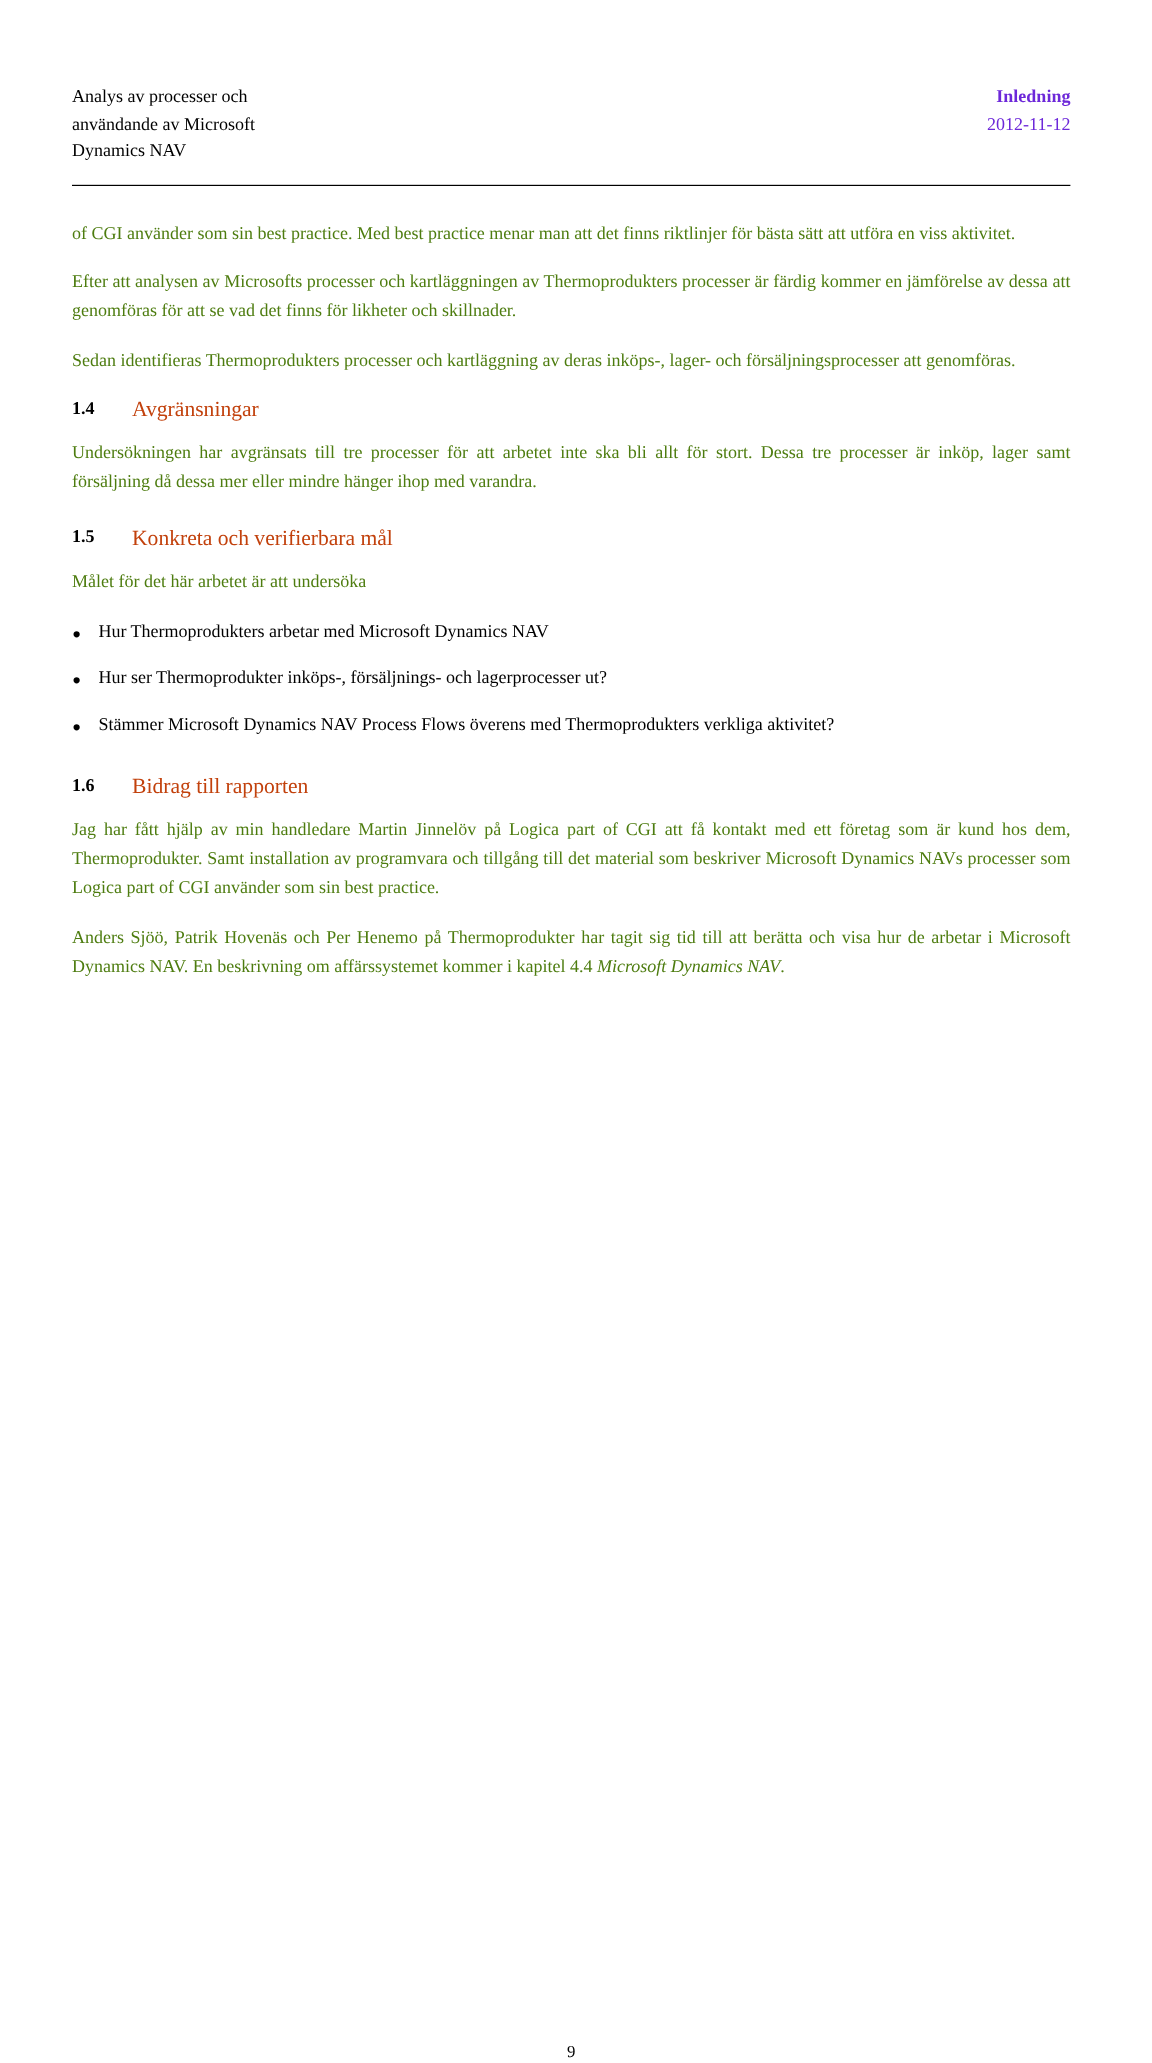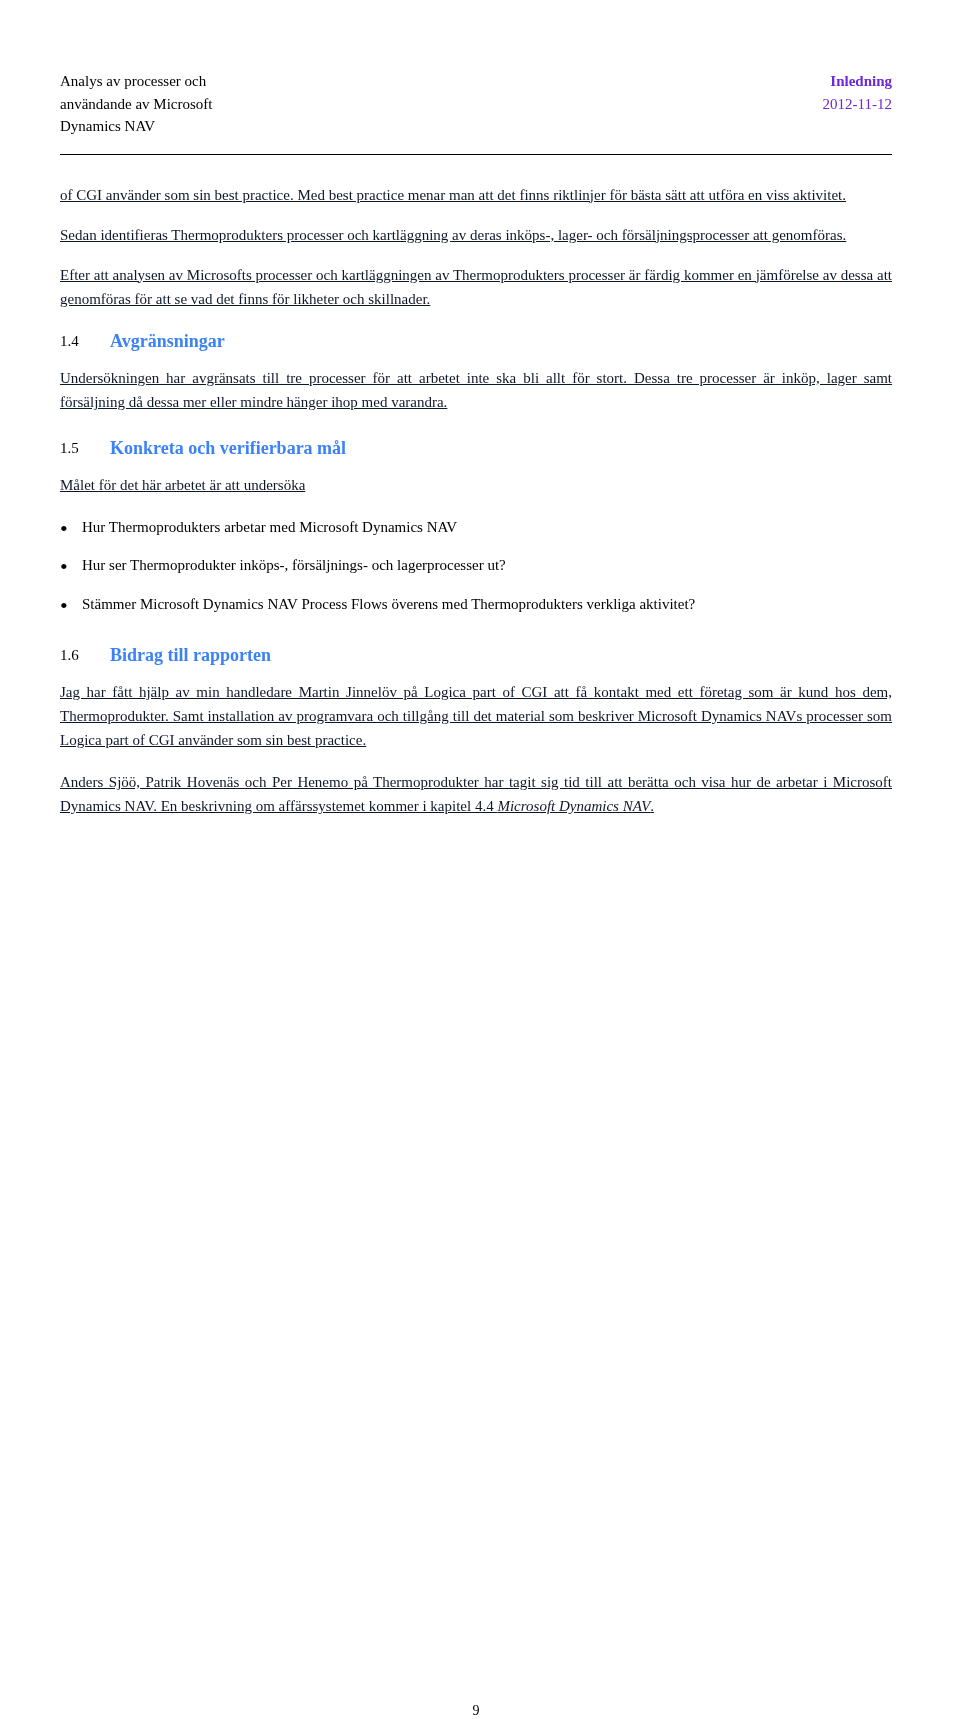--- a/index.html
+++ b/index.html
@@ -58,46 +58,45 @@
 
     .content {
       padding: 0 60px;
     }
 
     .paragraph {
       font-size: 15px;
       line-height: 1.6;
       text-align: justify;
       margin-bottom: 18px;
-      color: #0f172a;
-      text-decoration: underline;
+      color: #4d7c0f;
     }
 
     .section {
       margin-bottom: 22px;
     }
 
     .section-heading-row {
       display: flex;
       align-items: flex-start;
       margin-bottom: 12px;
     }
 
     .section-number {
       font-size: 15px;
-      font-weight: normal;
+      font-weight: bold;
       min-width: 50px;
       color: #000;
       line-height: 1.6;
     }
 
     .section-title {
       font-size: 18px;
-      font-weight: bold;
-      color: #3b82f6;
+      font-weight: normal;
+      color: #c2410c;
       line-height: 1.4;
     }
 
     .section-body {
       margin-left: 0px;
     }
 
     .bullet-list {
       list-style: none;
       margin: 0;
@@ -157,22 +156,22 @@
       <div class="header-title">Inledning</div>
       <div>2012-11-12</div>
     </div>
   </div>
 
   <hr class="header-divider">
 
   <div class="content">
 
     <p class="paragraph intro-text">of CGI använder som sin best practice. Med best practice menar man att det finns riktlinjer för bästa sätt att utföra en viss aktivitet.</p>
+    <p class="paragraph">Efter att analysen av Microsofts processer och kartläggningen av Thermoprodukters processer är färdig kommer en jämförelse av dessa att genomföras för att se vad det finns för likheter och skillnader.</p>
     <p class="paragraph intro-text">Sedan identifieras Thermoprodukters processer och kartläggning av deras inköps-, lager- och försäljningsprocesser att genomföras.</p>
-    <p class="paragraph">Efter att analysen av Microsofts processer och kartläggningen av Thermoprodukters processer är färdig kommer en jämförelse av dessa att genomföras för att se vad det finns för likheter och skillnader.</p>
 
     <div class="section">
       <div class="section-heading-row">
         <span class="section-number">1.4</span>
         <span class="section-title">Avgränsningar</span>
       </div>
       <div class="section-body">
         <p class="paragraph">Undersökningen har avgränsats till tre processer för att arbetet inte ska bli allt för stort. Dessa tre processer är inköp, lager samt försäljning då dessa mer eller mindre hänger ihop med varandra.</p>
       </div>
     </div>

